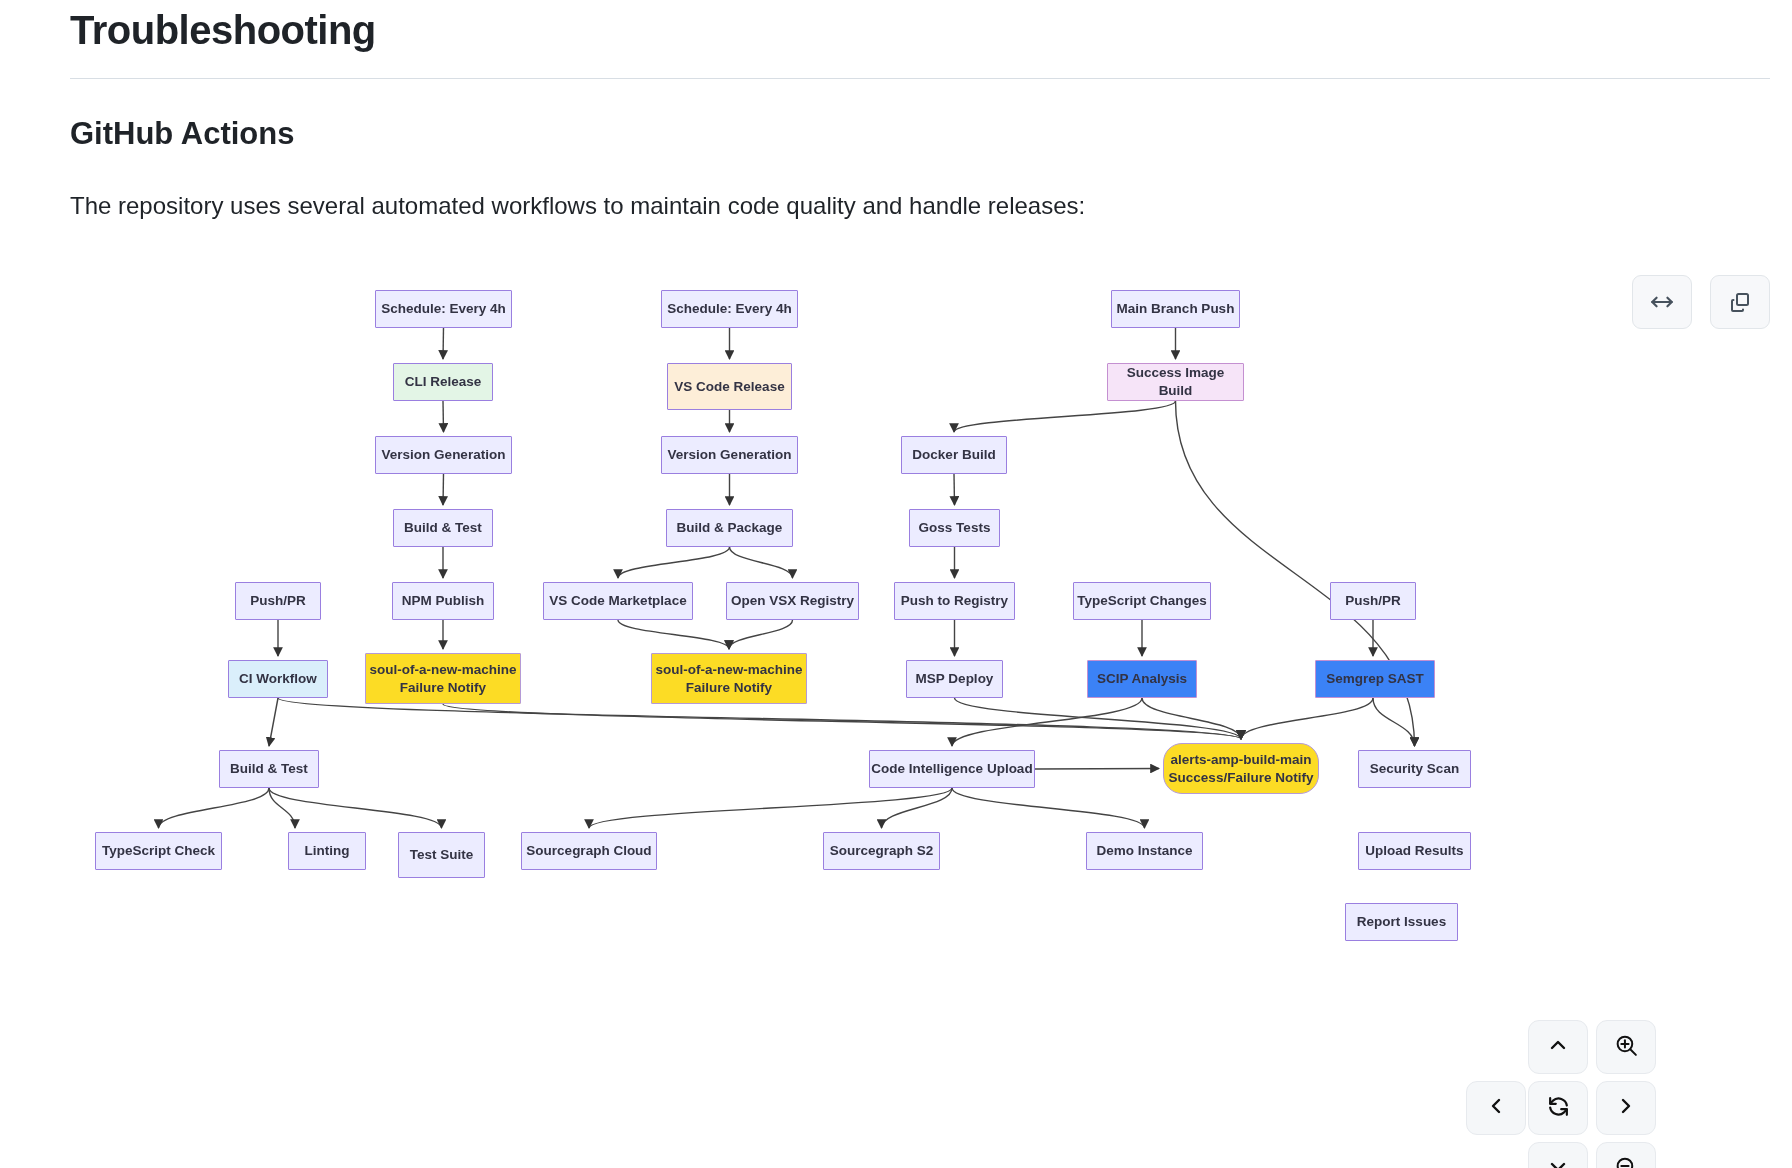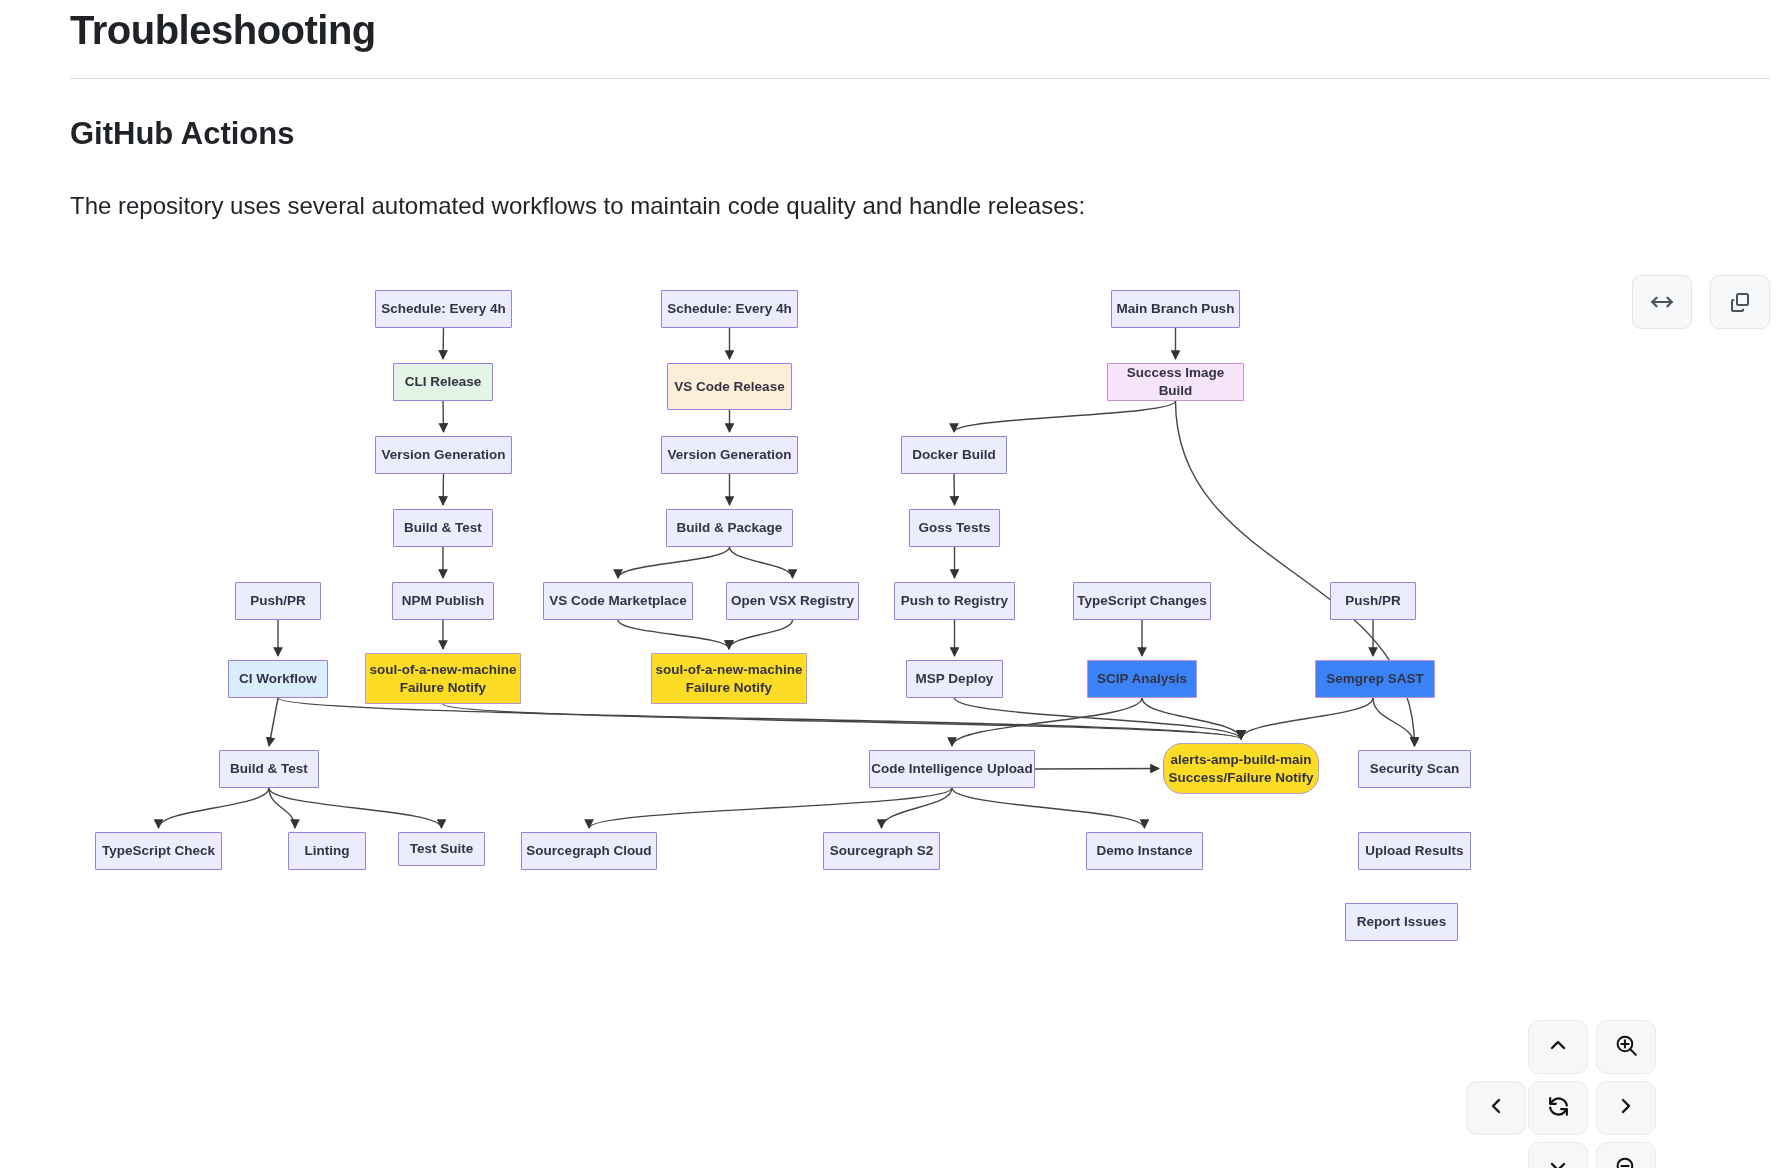--- a/index.html
+++ b/index.html
@@ -145,21 +145,21 @@
         <div class="node" style="left: 666px; top: 254px; width: 127px; height: 38px;">Build &amp; Package</div>
         <div class="node" style="left: 543px; top: 327px; width: 150px; height: 38px;">VS Code Marketplace</div>
         <div class="node" style="left: 726px; top: 327px; width: 133px; height: 38px;">Open VSX Registry</div>
         <div class="node yellow" style="left: 651px; top: 398px; width: 156px; height: 51px;">soul-of-a-new-machine
 Failure Notify</div>
         <div class="node" style="left: 235px; top: 327px; width: 86px; height: 38px;">Push/PR</div>
         <div class="node blue" style="left: 228px; top: 405px; width: 100px; height: 38px;">CI Workflow</div>
         <div class="node" style="left: 219px; top: 495px; width: 100px; height: 38px;">Build &amp; Test</div>
         <div class="node" style="left: 95px; top: 577px; width: 127px; height: 38px;">TypeScript Check</div>
         <div class="node" style="left: 256px; top: 577px; width: 78px; height: 38px; margin-left: 32px;">Linting</div>
-        <div class="node" style="left: 398px; top: 577px; width: 87px; height: 34px;">Test Suite</div>
+        <div class="node" style="left: 398px; top: 577px; width: 87px; height: 46px;">Test Suite</div>
         <div class="node" style="left: 1111px; top: 35px; width: 129px; height: 38px;">Main Branch Push</div>
         <div class="node pinkish" style="left: 1107px; top: 108px; width: 137px; height: 38px;">Success Image Build</div>
         <div class="node" style="left: 901px; top: 181px; width: 106px; height: 38px;">Docker Build</div>
         <div class="node" style="left: 909px; top: 254px; width: 91px; height: 38px;">Goss Tests</div>
         <div class="node" style="left: 894px; top: 327px; width: 121px; height: 38px;">Push to Registry</div>
         <div class="node" style="left: 906px; top: 405px; width: 97px; height: 38px;">MSP Deploy</div>
         <div class="node" style="left: 1073px; top: 327px; width: 138px; height: 38px;">TypeScript Changes</div>
         <div class="node pink" style="left: 1087px; top: 405px; width: 110px; height: 38px;">SCIP Analysis</div>
         <div class="node" style="left: 869px; top: 495px; width: 166px; height: 38px;">Code Intelligence Upload</div>
         <div class="node" style="left: 521px; top: 577px; width: 136px; height: 38px;">Sourcegraph Cloud</div>

